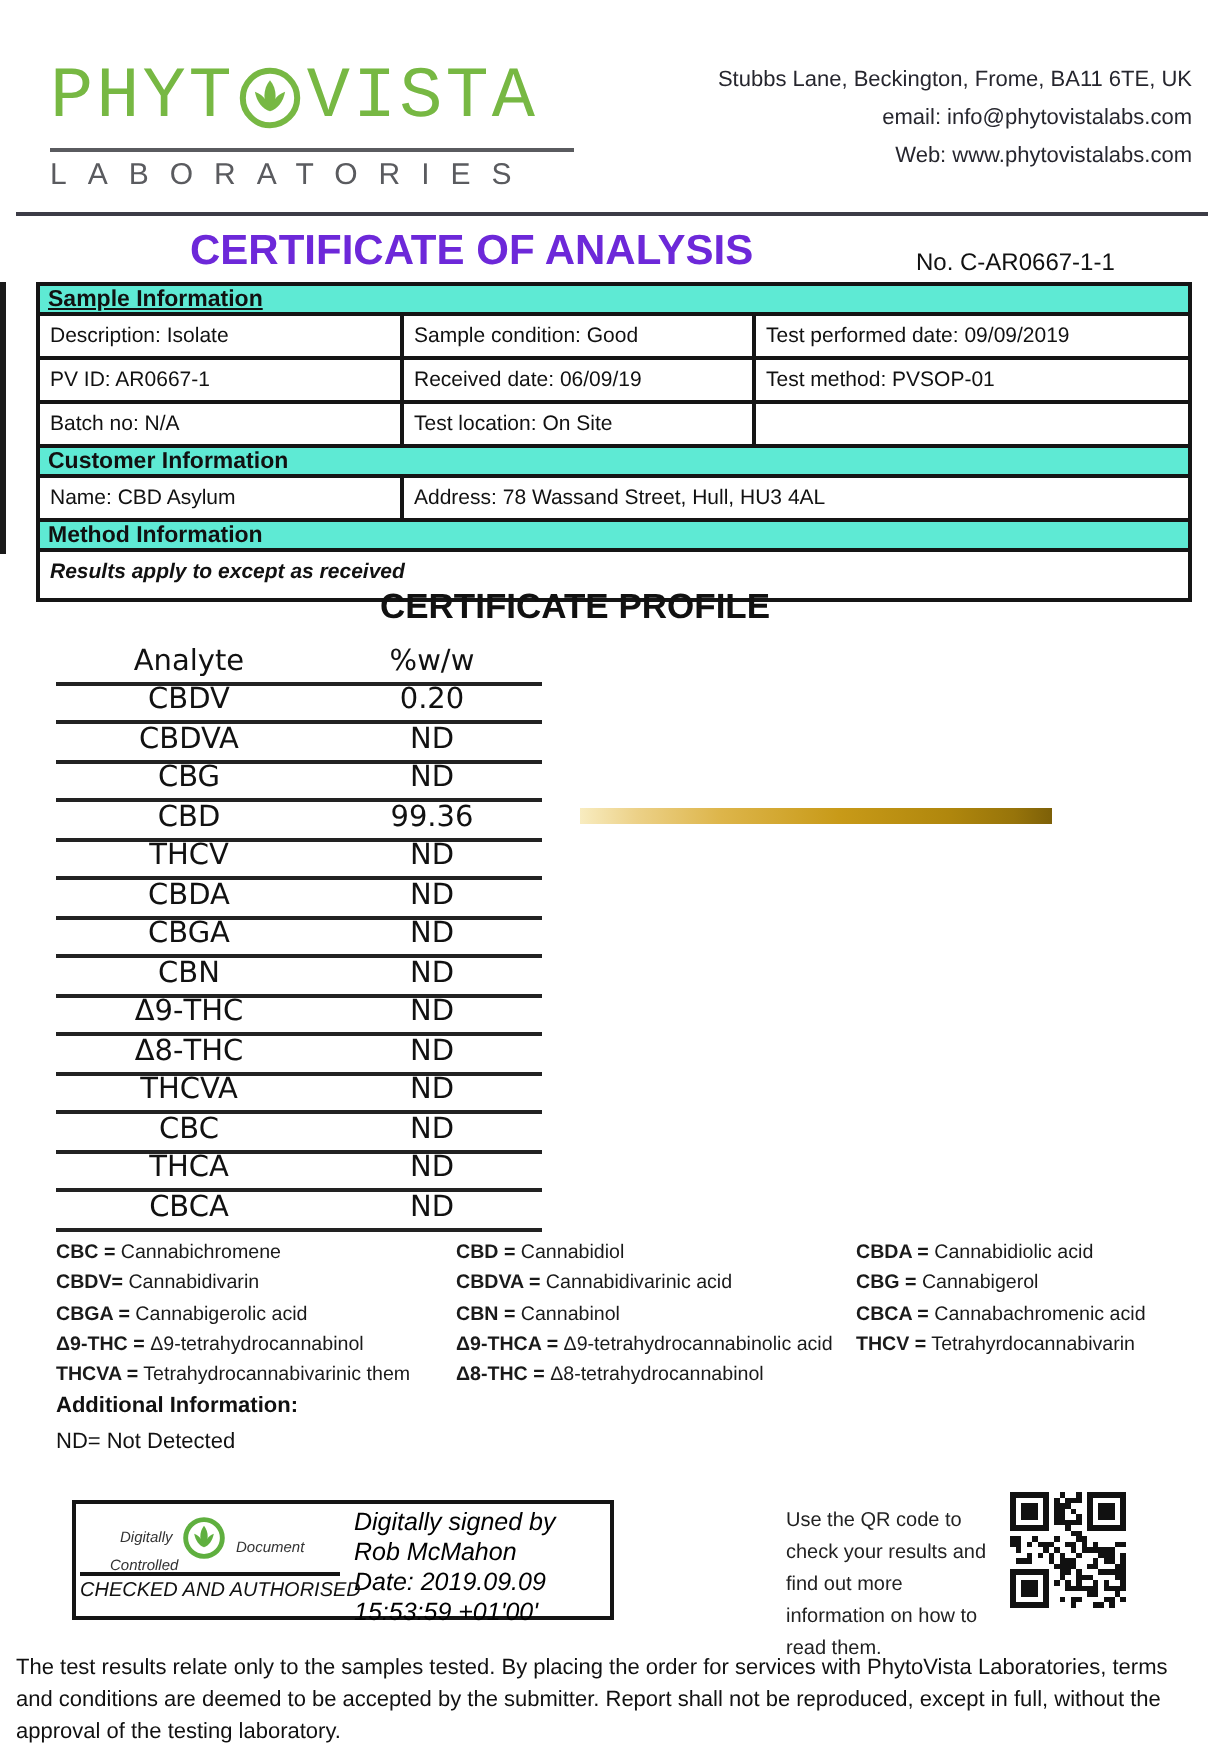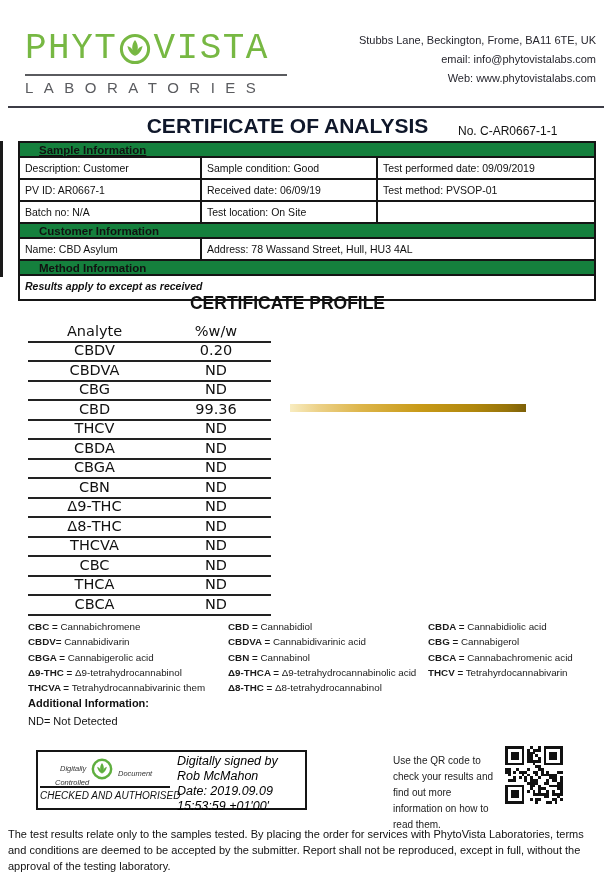--- a/index.html
+++ b/index.html
@@ -9,28 +9,28 @@
   .logo-block{position:absolute;left:25px;top:31px;}
   .logo-main{display:flex;align-items:center;color:#77b843;font-size:36px;font-weight:500;
              letter-spacing:1.5px;line-height:1;font-family:Liberation Mono, monospace;}
   .logo-main .o-icon{width:32px;height:32px;margin:0 2px;display:block;}
   .logo-rule{width:262px;border-top:2px solid #5a5b5f;margin-top:7px;}
   .logo-sub{margin-top:3px;font-size:15px;letter-spacing:10.5px;color:#5a5b5f;white-space:nowrap;}
   .contact{position:absolute;right:16px;top:31px;text-align:right;font-size:11px;
            line-height:19px;color:#26262e;}
   .header-rule{position:absolute;left:8px;right:8px;top:106px;border-top:2px solid #3c3c46;}
   
-  .coa-title{position:absolute;left:95px;top:114px;width:385px;text-align:center;
-             font-size:21px;font-weight:bold;color:#0f172a;}
+  .coa-title{position:absolute;left:95px;top:114px;width:385px;
+             font-size:21px;font-weight:bold;color:#6d28d9;}
   .coa-no{position:absolute;left:458px;top:124px;font-size:12px;color:#111;}
   
   .info-table{position:absolute;left:18px;top:141px;width:576px;border-collapse:collapse;
               table-layout:fixed;}
   .info-table td{border:2px solid #151515;font-size:10.5px;padding:2px 5px;vertical-align:middle;}
-  .info-table tr.bar td{background:#15803d;font-weight:bold;font-size:11.5px;padding:0 19px;height:13px;}
+  .info-table tr.bar td{background:#5eead4;font-weight:bold;font-size:11.5px;padding:0 4px;height:13px;}
   .info-table tr.data td{height:16px;}
   .info-table tr.empty td{height:19px;}
   .u{text-decoration:underline;}
   .edge-artifact{position:absolute;left:0;top:141px;width:2.5px;height:136px;background:#1a1a1a;}
   
   .results-note{position:absolute;left:25px;top:280px;font-style:italic;font-weight:bold;font-size:10.5px;}
   .profile-title{position:absolute;left:95px;top:293px;width:385px;text-align:center;
                  font-size:17.5px;font-weight:bold;}
   .analyte-table{position:absolute;left:28px;top:323px;width:243px;border-collapse:collapse;
                  font-family:"DejaVu Sans",sans-serif;font-size:14.5px;table-layout:fixed;}
@@ -99,21 +99,21 @@
   <colgroup>
       <col style="width:182px">
       <col style="width:176px">
       <col style="width:218px">
     </colgroup>
   <tbody>
       <tr class="bar">
     <td colspan="3"><span class="u">Sample Information</span></td>
   </tr>
   <tr class="data">
-    <td>Description: Customer</td>
+    <td>Description: Isolate</td>
     <td>Sample condition: Good</td>
     <td>Test performed date: 09/09/2019</td>
   </tr>
   <tr class="data">
     <td>PV ID: AR0667-1</td>
     <td>Received date: 06/09/19</td>
     <td>Test method: PVSOP-01</td>
   </tr>
   <tr class="data">
     <td>Batch no: N/A</td>

